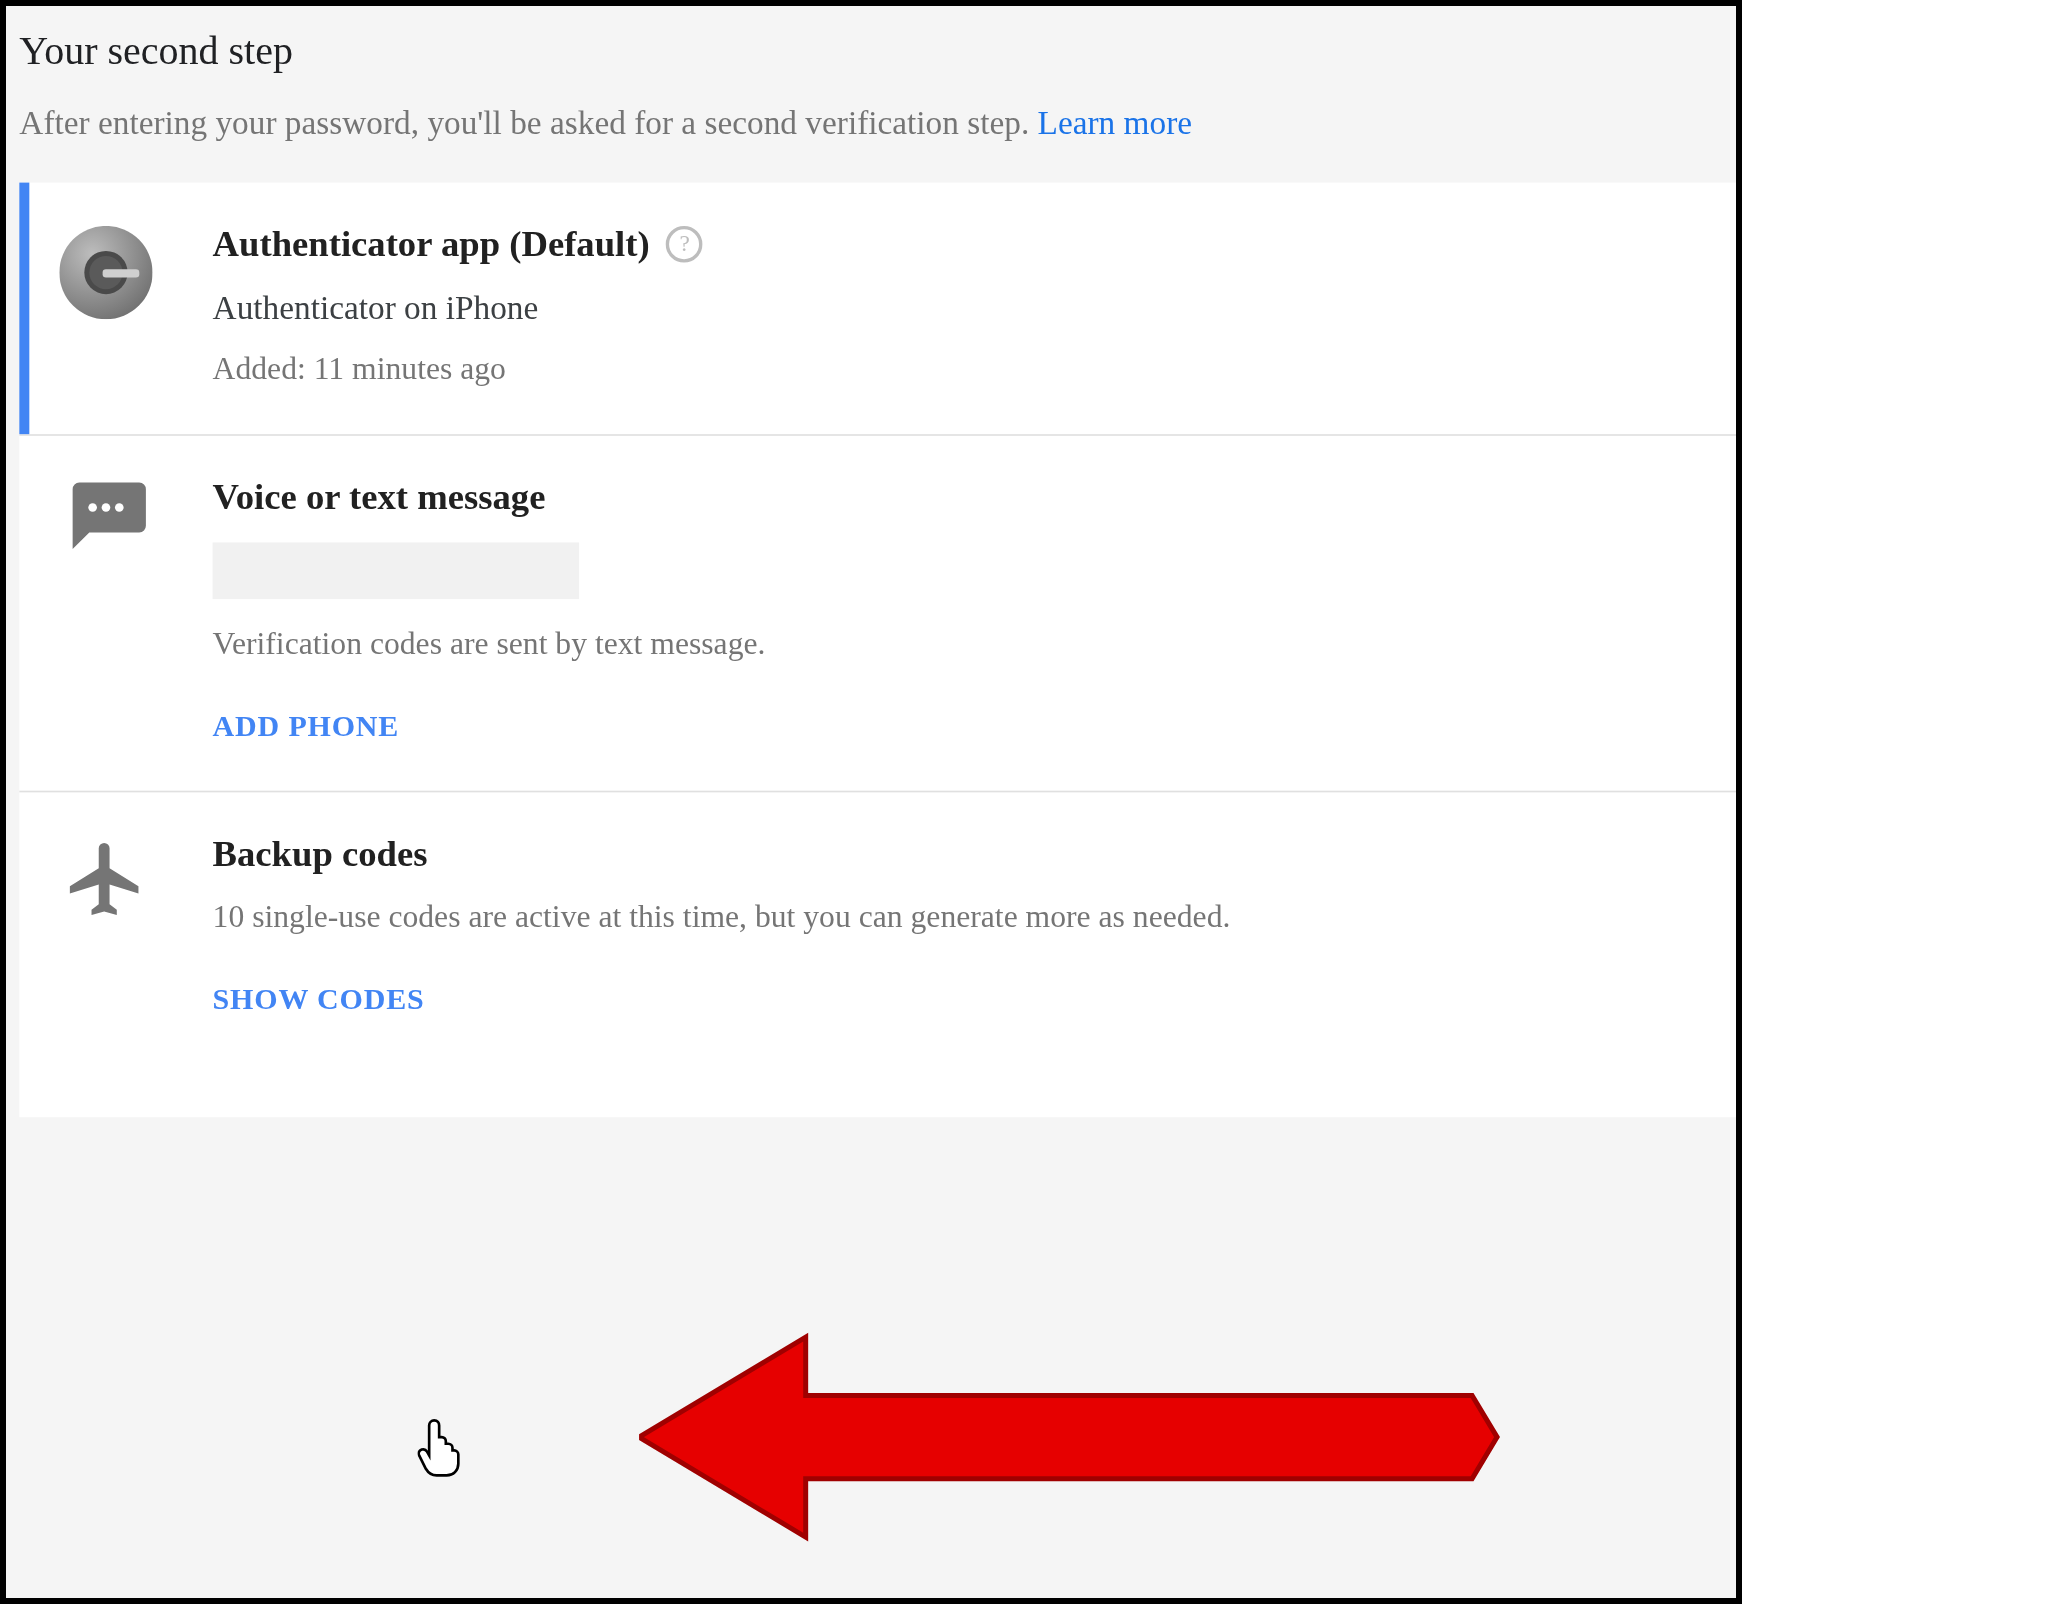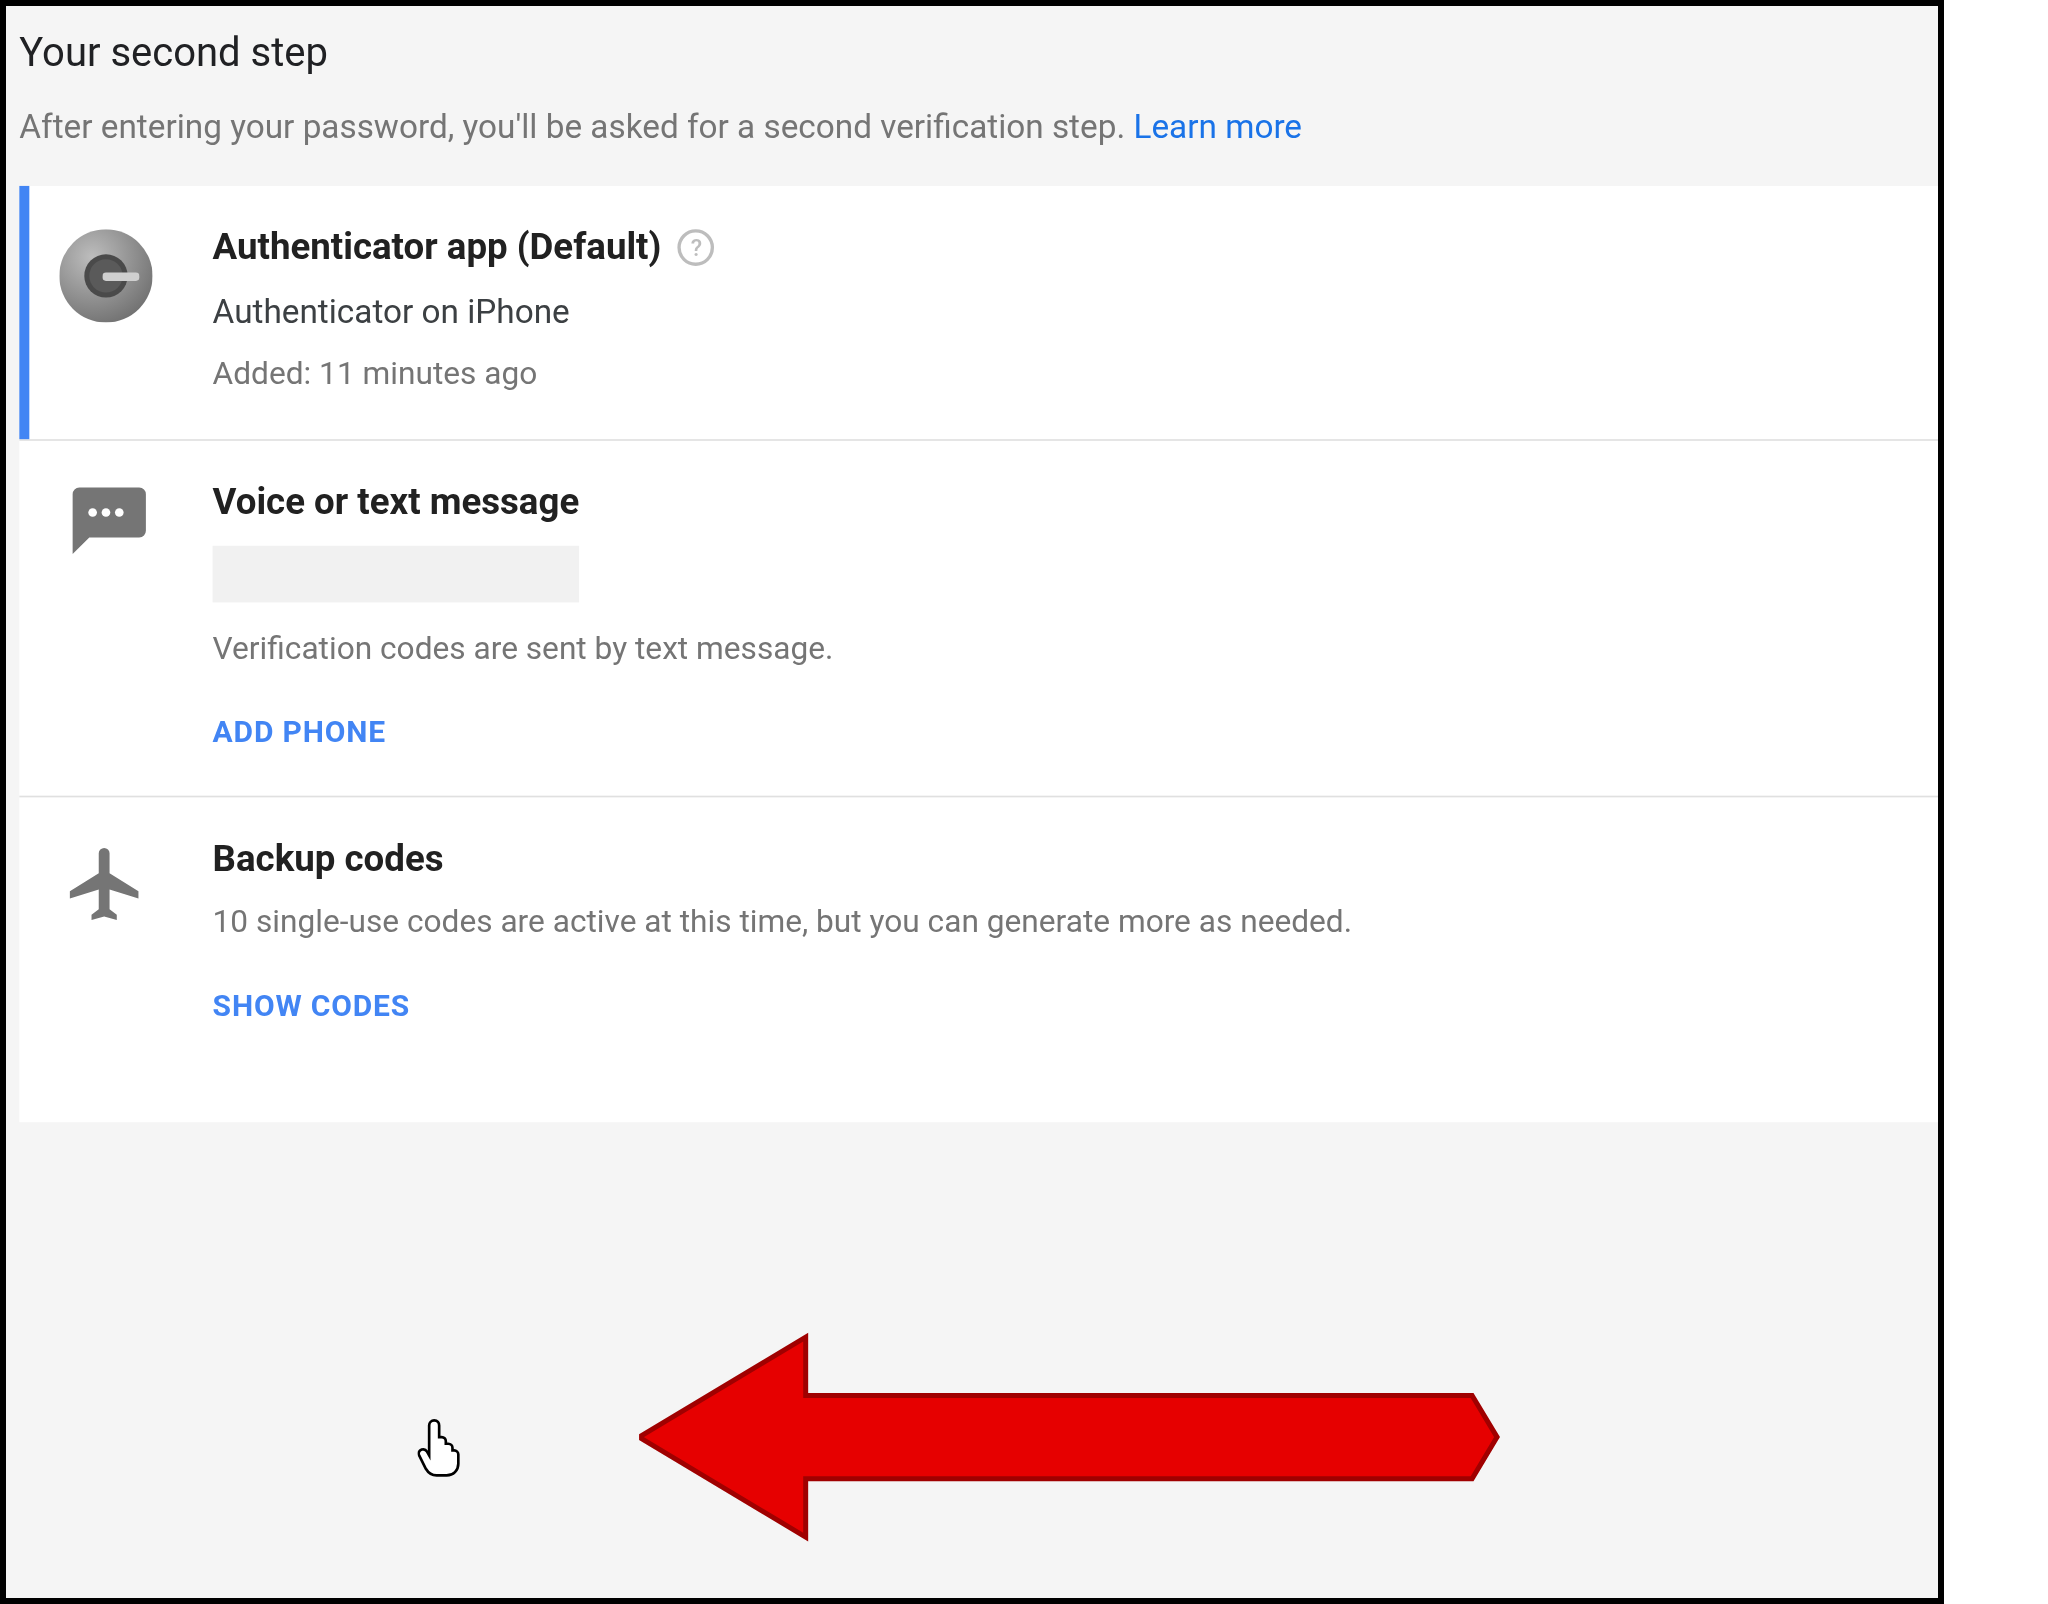--- a/index.html
+++ b/index.html
@@ -3,25 +3,26 @@
 <meta charset="utf-8">
 <style>
   * { box-sizing: border-box; margin: 0; padding: 0; }
   html, body { width: 100%; height: 100%; }
   body {
     font-family: Roboto, Arial, sans-serif;
     background: #fff;
     color: #212121;
   }
   .frame {
-    width: 1944px;
+    width: 1742px;
     height: 1604px;
     border: 6px solid #000;
     position: relative;
     overflow: hidden;
+    font-family: Liberation Serif, serif;
   }
   .inner {
     transform: scale(1.666);
     transform-origin: top left;
     width: 1223px;
     height: 957px;
     background: #f5f5f5;
   }
   .header {
     padding: 14px 8px 24px 8px;

